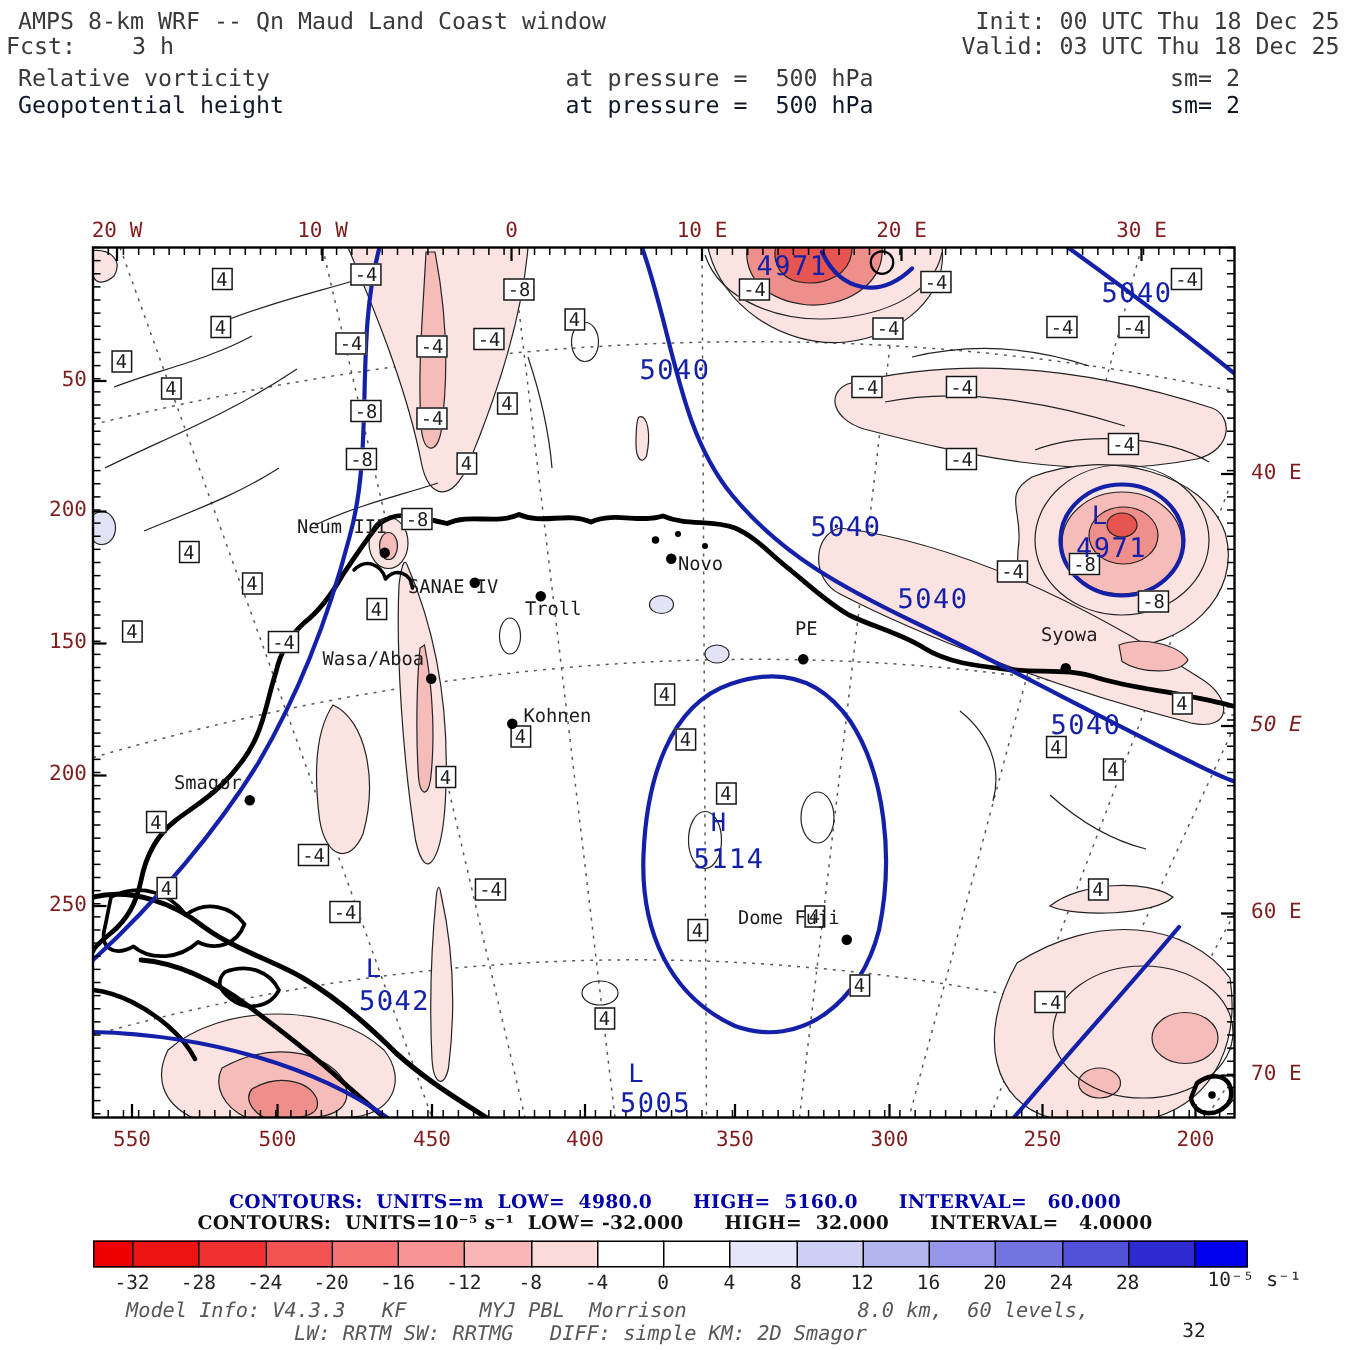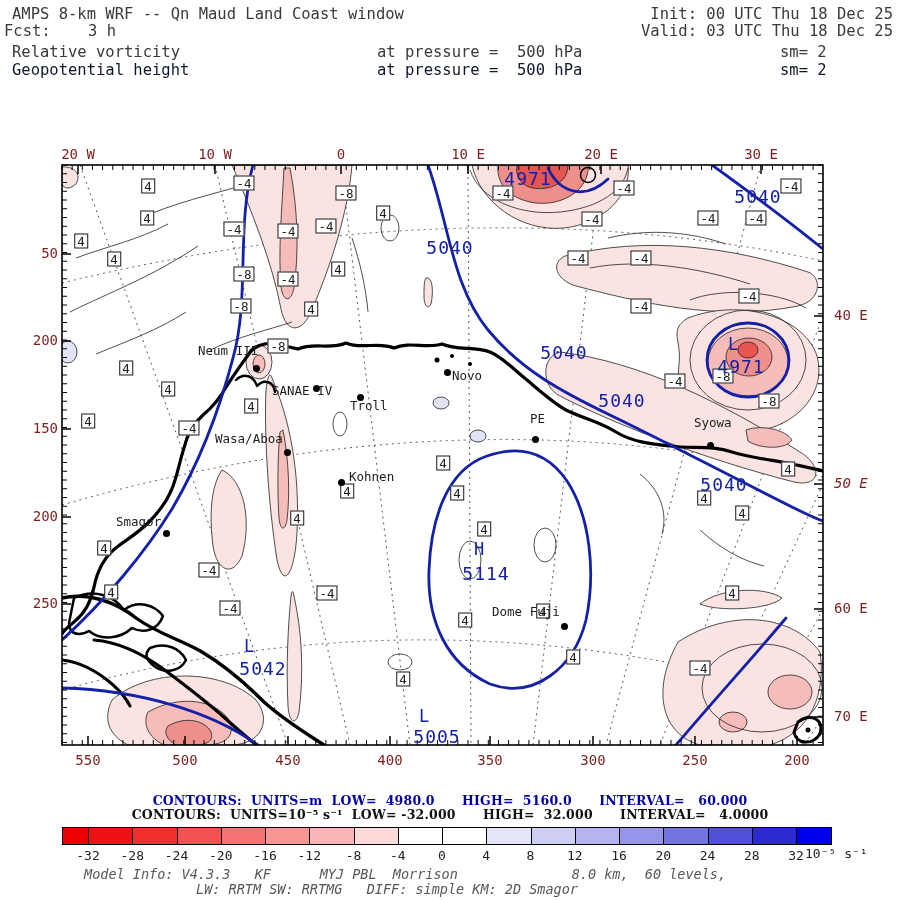--- a/index.html
+++ b/index.html
@@ -608,21 +608,21 @@
     <div class="cblbl" style="left: 353.5px;">-8</div>
     <div class="cblbl" style="left: 397.75px;">-4</div>
     <div class="cblbl" style="left: 442px;">0</div>
     <div class="cblbl" style="left: 486.25px;">4</div>
     <div class="cblbl" style="left: 530.5px;">8</div>
     <div class="cblbl" style="left: 574.75px;">12</div>
     <div class="cblbl" style="left: 619px;">16</div>
     <div class="cblbl" style="left: 663.25px;">20</div>
     <div class="cblbl" style="left: 707.5px;">24</div>
     <div class="cblbl" style="left: 751.75px;">28</div>
-    <div class="cblbl" style="left: 796px;">32</div>
+    <div class="cblbl" style="left: 796px; margin-top: 32px;">32</div>
   </div>
 
 <div class="legend" style="top:793px;color:#0000a8">CONTOURS:  UNITS=m  LOW=  4980.0      HIGH=  5160.0      INTERVAL=   60.000</div>
 <div class="legend" style="top:807px;color:#111">CONTOURS:  UNITS=10⁻⁵ s⁻¹  LOW= -32.000      HIGH=  32.000      INTERVAL=   4.0000</div>
 
 <div class="cbframe"></div>
 <div class="cbunit">10⁻⁵ s⁻¹</div>
 
 <div class="minfo" style="left:84px;top:866px">Model Info: V4.3.3   KF      MYJ PBL  Morrison              8.0 km,  60 levels,</div>
 <div class="minfo" style="left:196px;top:881px">LW: RRTM SW: RRTMG   DIFF: simple KM: 2D Smagor</div>

